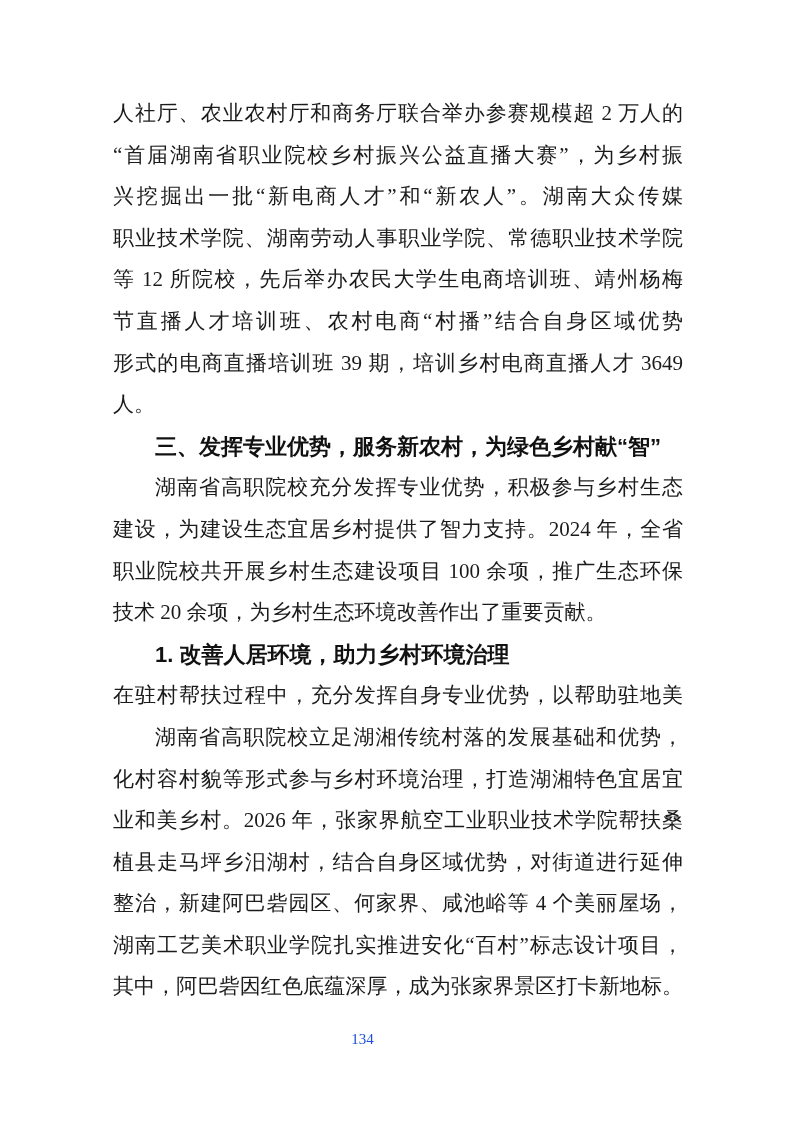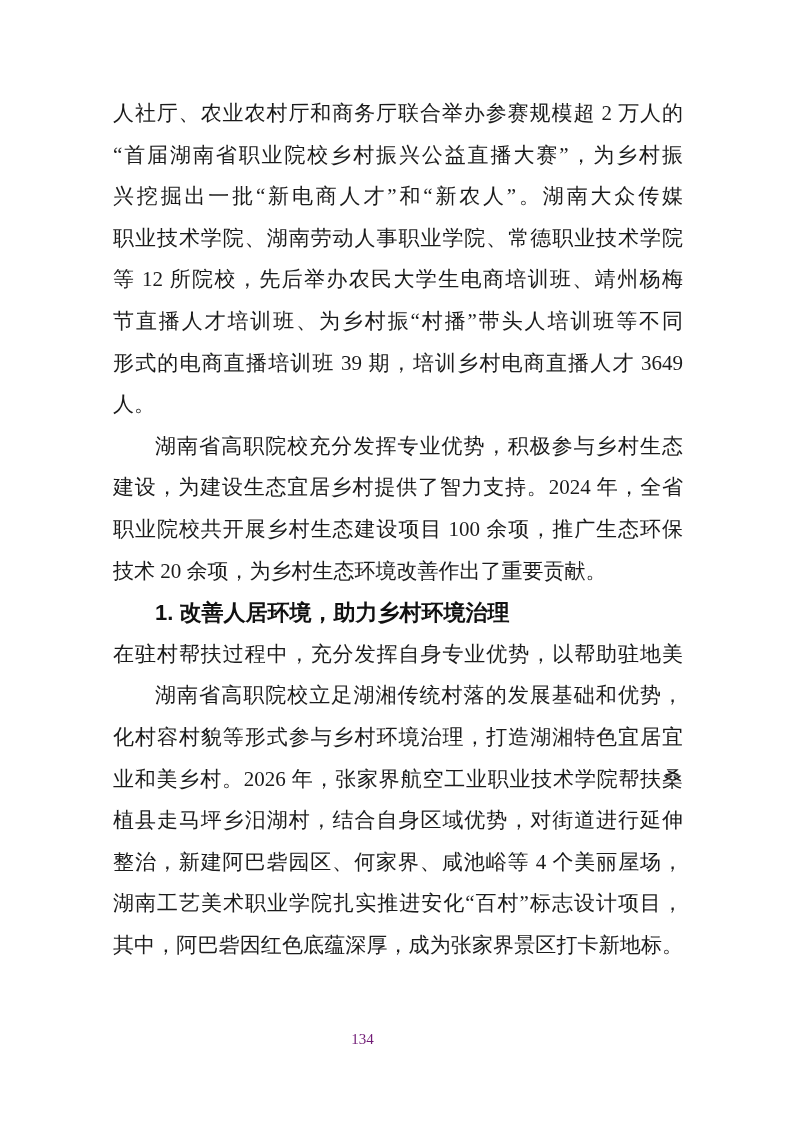--- a/index.html
+++ b/index.html
@@ -48,38 +48,41 @@
     font-family: "Liberation Sans", "DejaVu Sans", sans-serif;
   }
   .page-number {
     position: absolute;
     top: 1028px;
     left: 0;
     width: 100%;
     text-align: center;
     font-size: 15px;
     line-height: 22px;
-    color: #701a75;
+    color: #1d4ed8;
     font-family: "Liberation Serif", "DejaVu Serif", serif;
   }
 </style>
 </head>
 <body>
 
 <div class="page">
   <div class="content">
       <div class="block paragraph">
         <div class="line fill">人社厅、农业农村厅和商务厅联合举办参赛规模超 2 万人的</div>
         <div class="line fill">“首届湖南省职业院校乡村振兴公益直播大赛”，为乡村振</div>
         <div class="line fill">兴挖掘出一批“新电商人才”和“新农人”。湖南大众传媒</div>
         <div class="line fill">职业技术学院、湖南劳动人事职业学院、常德职业技术学院</div>
         <div class="line fill">等 12 所院校，先后举办农民大学生电商培训班、靖州杨梅</div>
-        <div class="line fill">节直播人才培训班、为乡村振“村播”带头人培训班等不同</div>
+        <div class="line fill">节直播人才培训班、农村电商“村播”结合自身区域优势</div>
         <div class="line fill">形式的电商直播培训班 39 期，培训乡村电商直播人才 3649</div>
         <div class="line">人。</div>
+      </div>
+      <div class="block section-heading">
+        <div class="line indent">三、发挥专业优势，服务新农村，为绿色乡村献“智”</div>
       </div>
       <div class="block paragraph">
         <div class="line indent fill">湖南省高职院校充分发挥专业优势，积极参与乡村生态</div>
         <div class="line fill">建设，为建设生态宜居乡村提供了智力支持。2024 年，全省</div>
         <div class="line fill">职业院校共开展乡村生态建设项目 100 余项，推广生态环保</div>
         <div class="line">技术 20 余项，为乡村生态环境改善作出了重要贡献。</div>
       </div>
       <div class="block sub-heading">
         <div class="line indent">1. 改善人居环境，助力乡村环境治理</div>
       </div>

